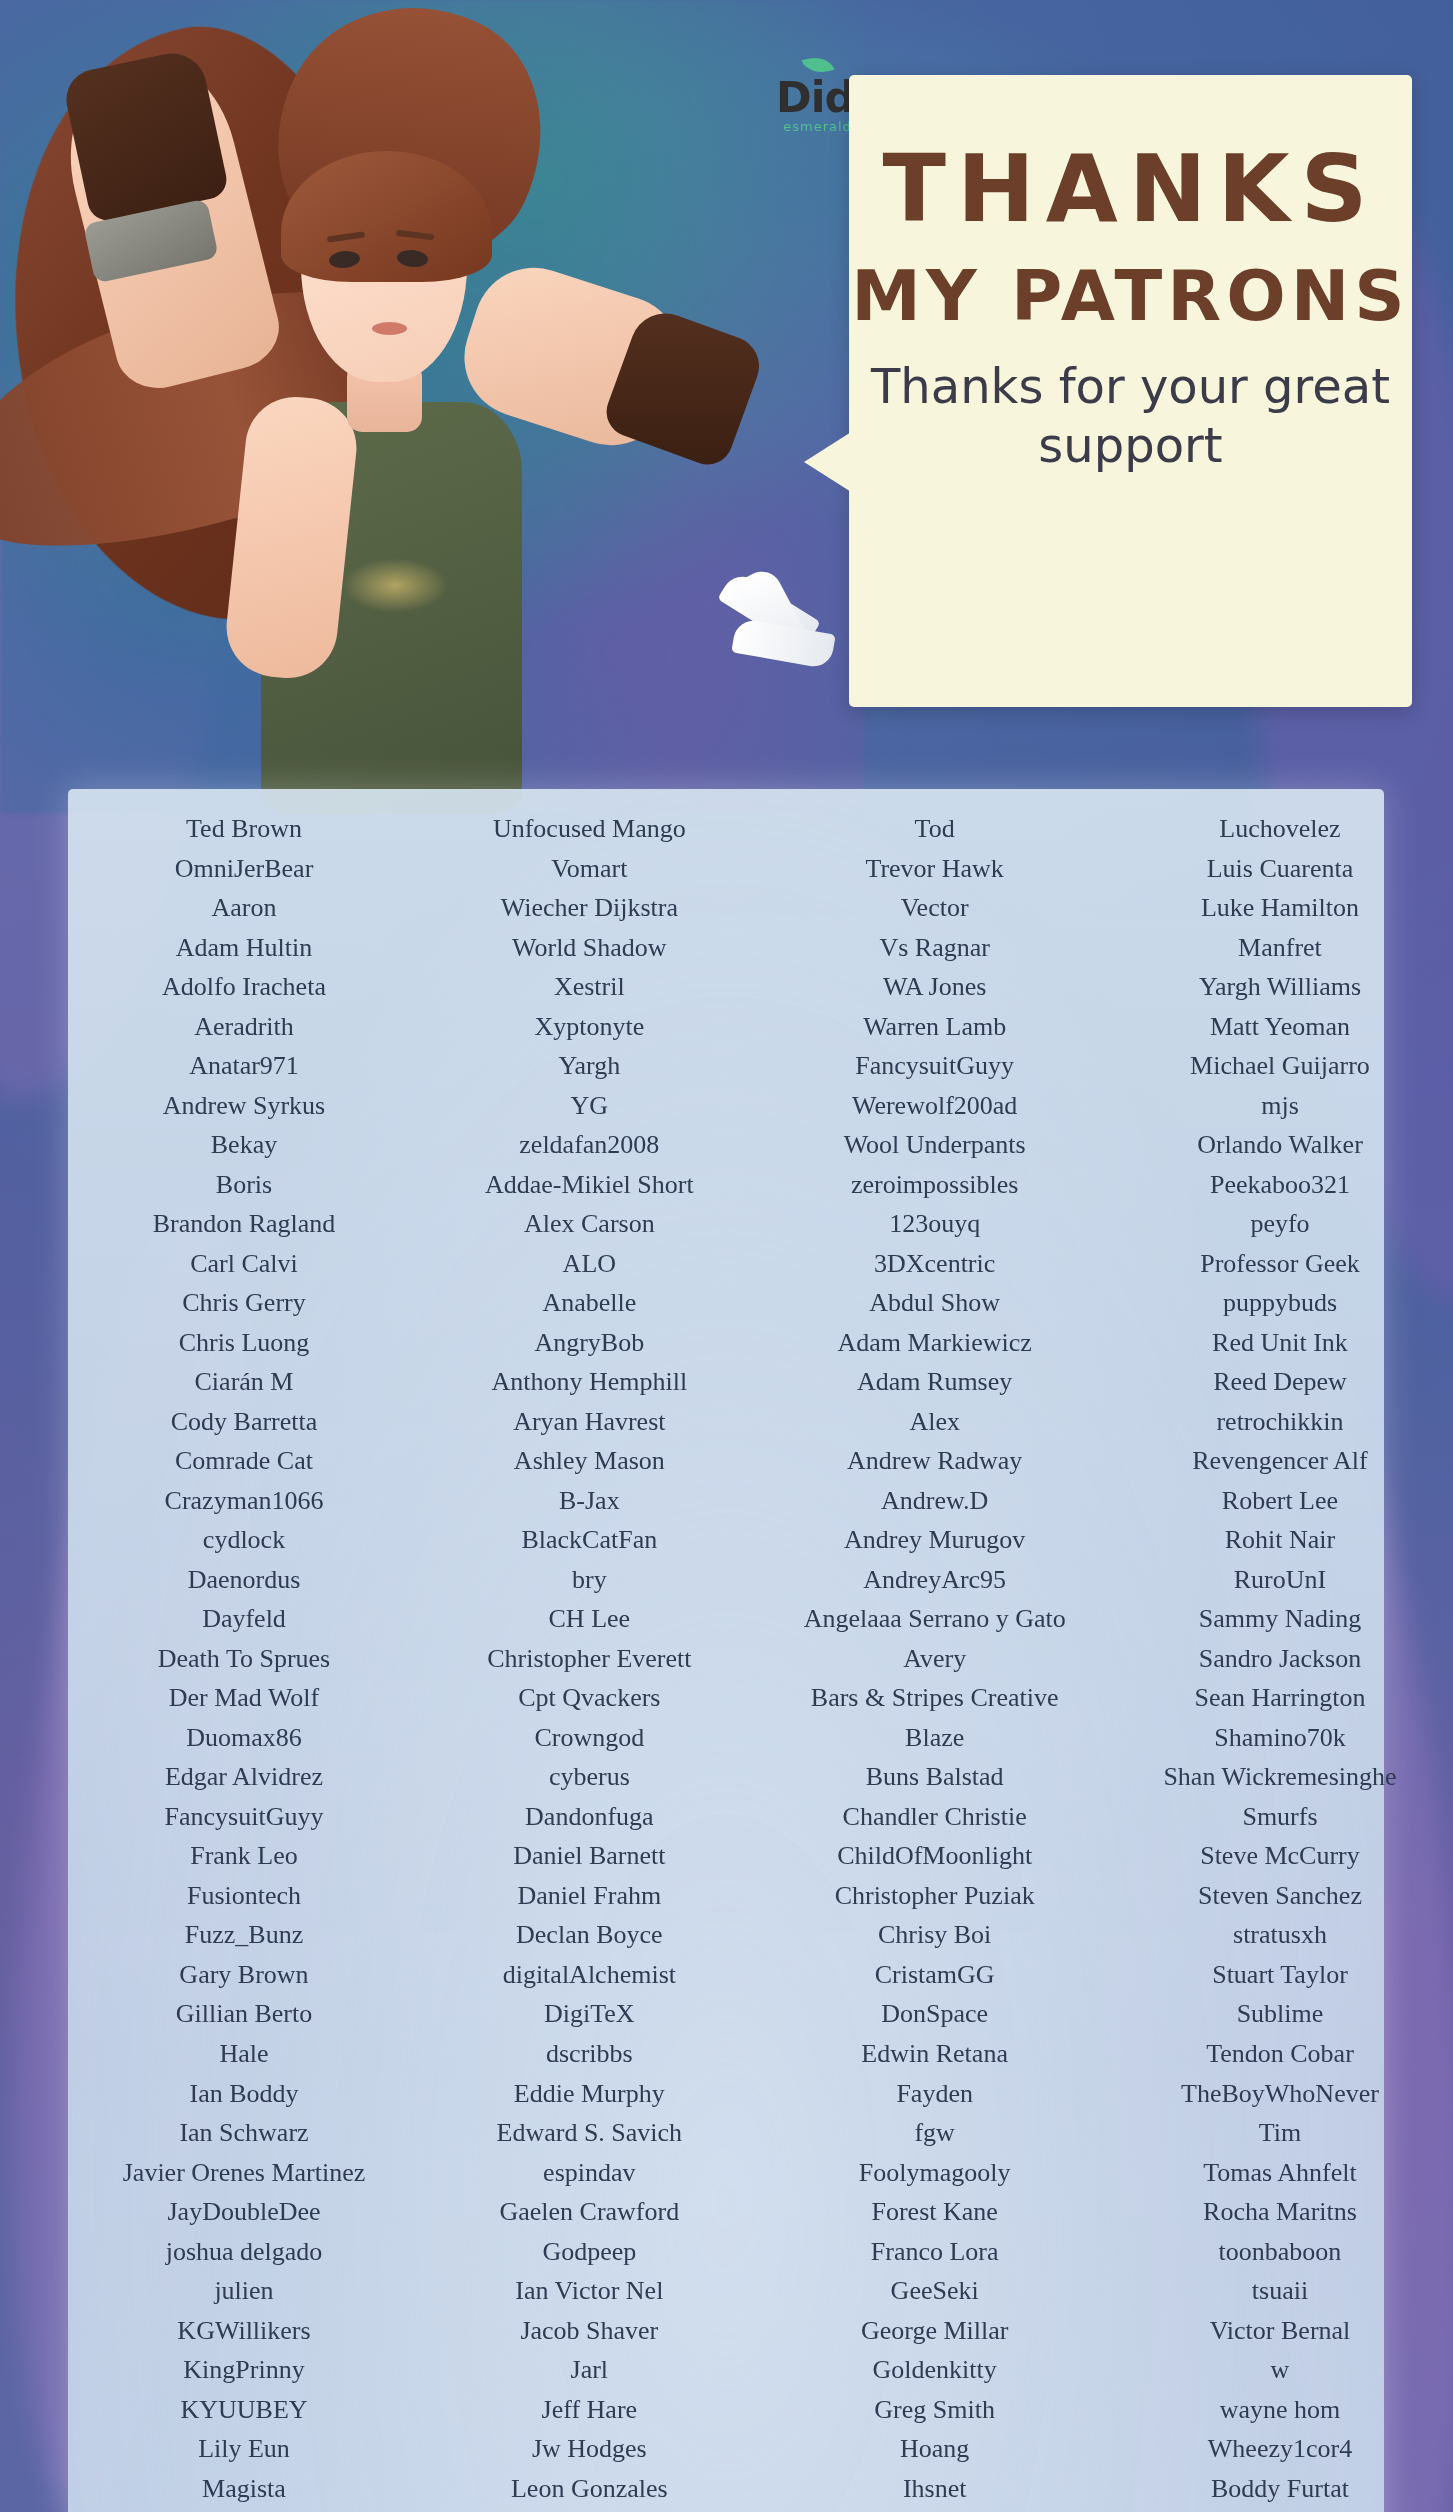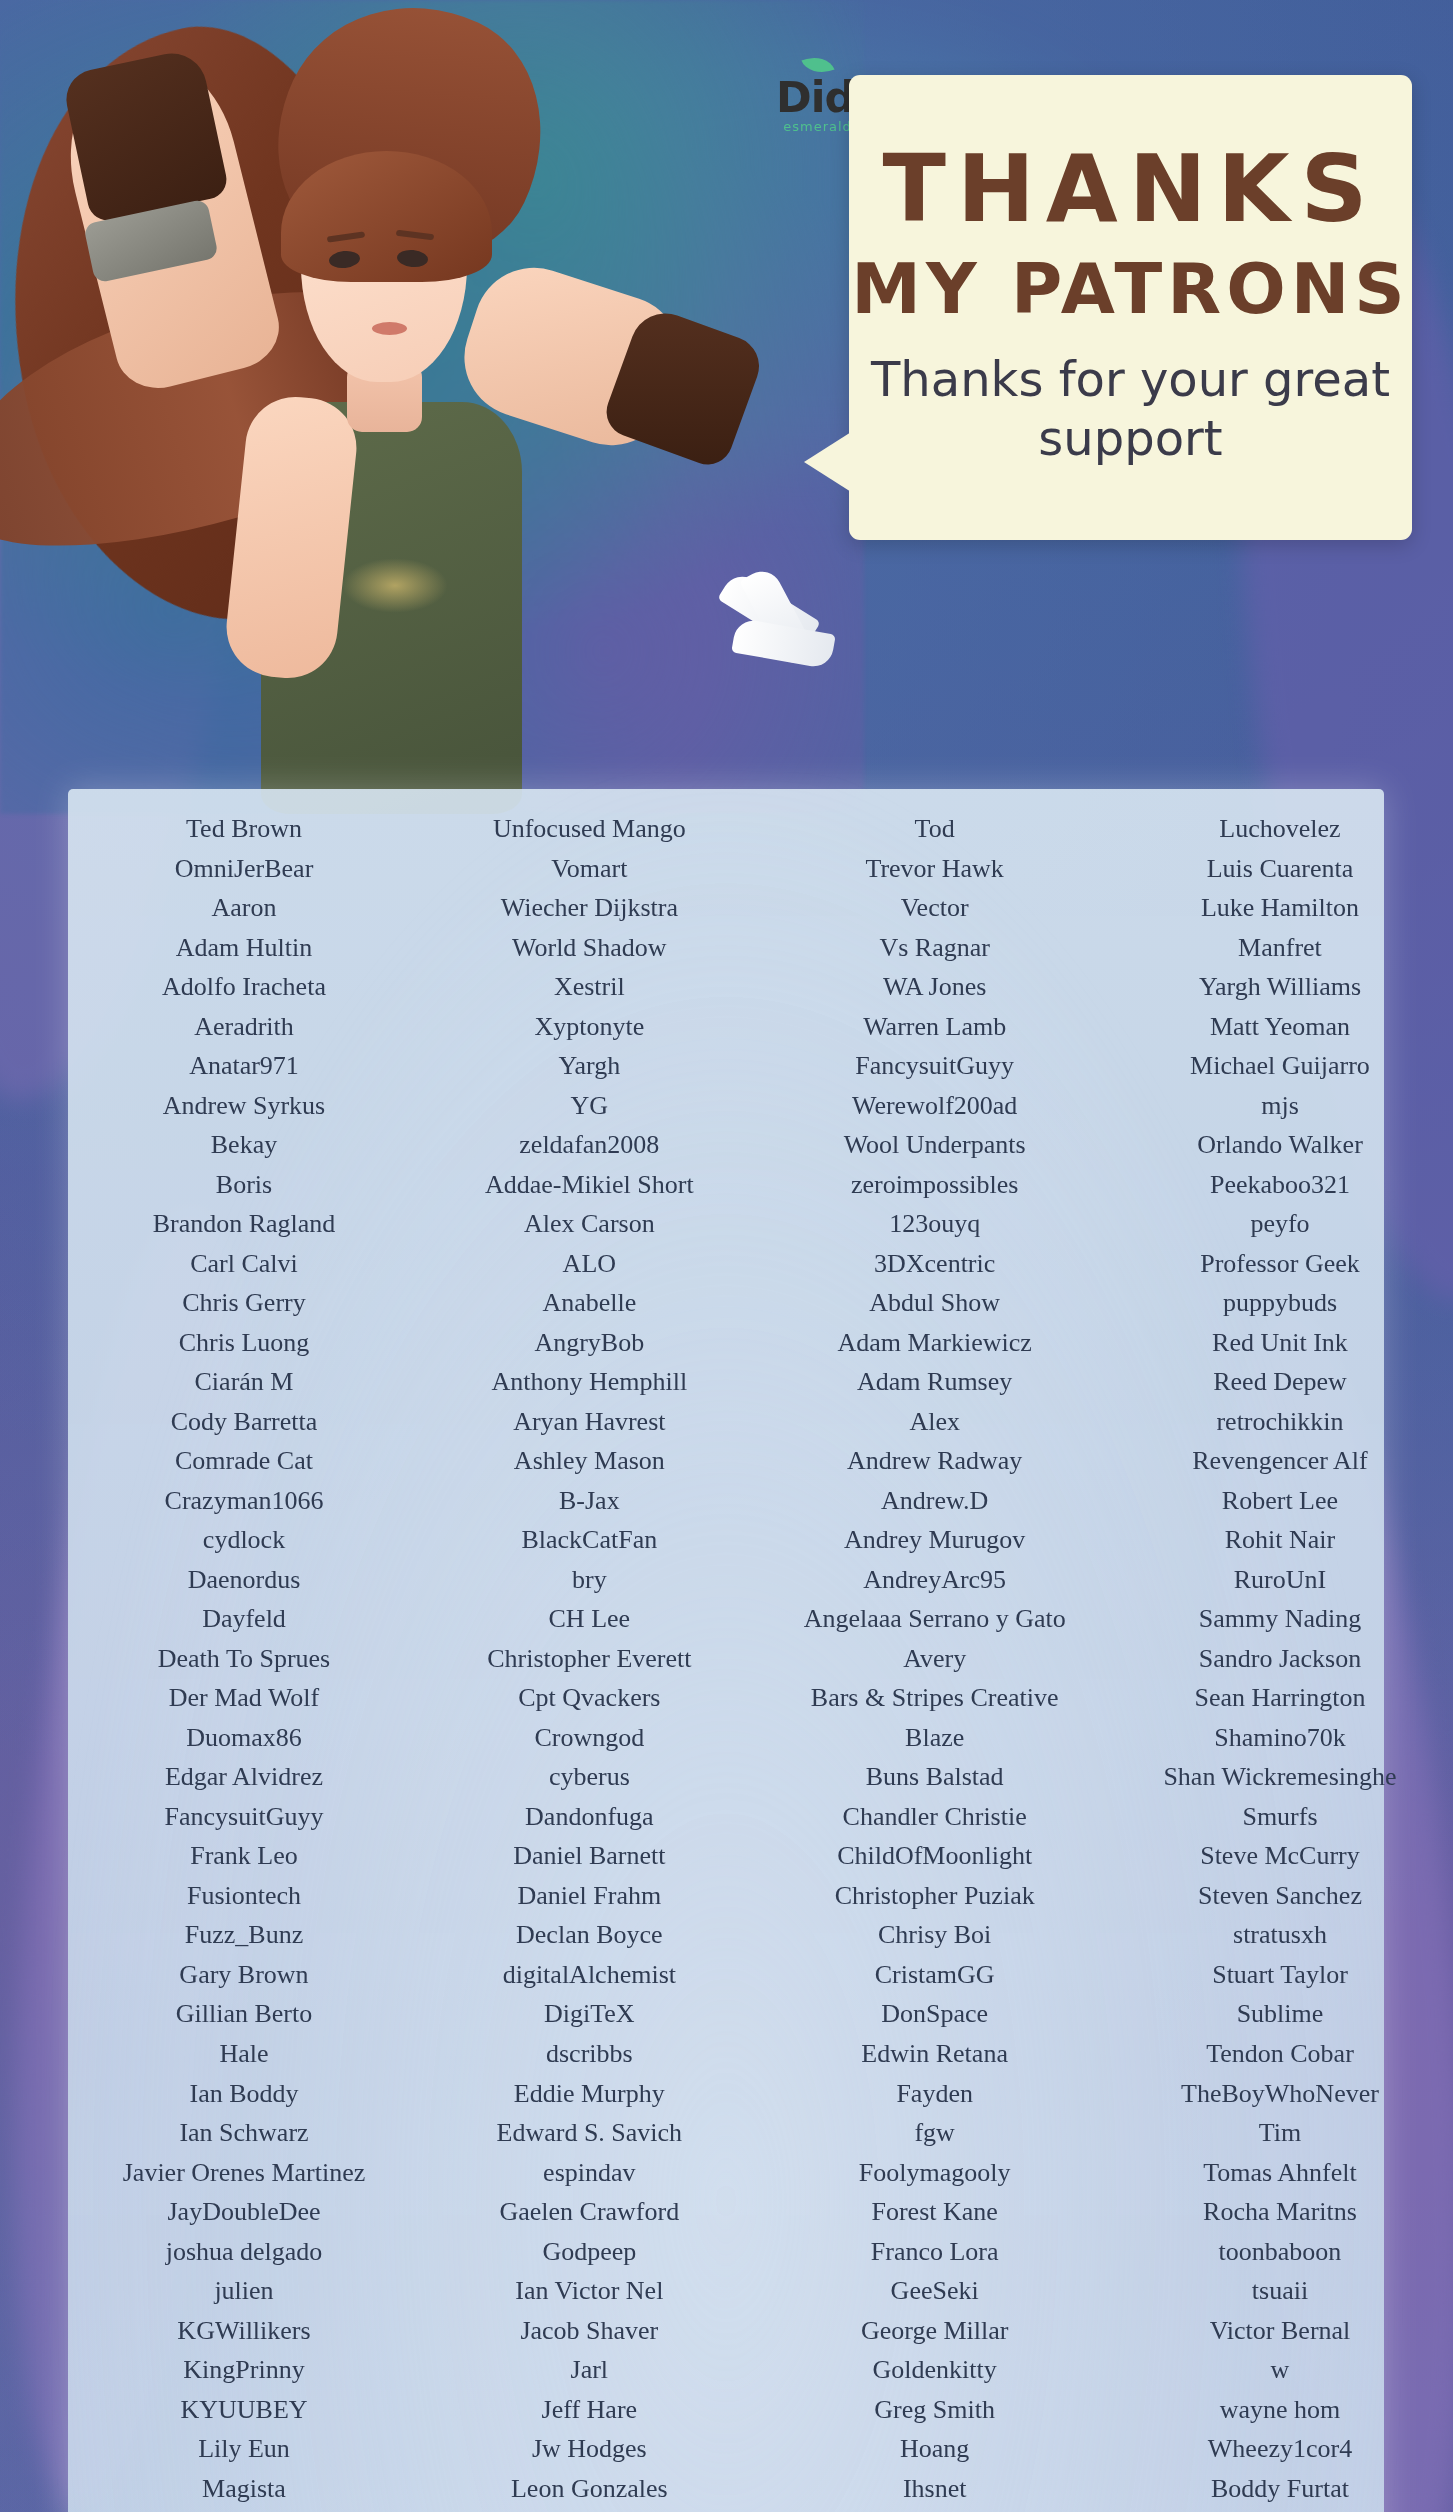--- a/index.html
+++ b/index.html
@@ -94,28 +94,28 @@
 
   
   .logo{position:absolute;left:739px;top:55px;width:166px;height:95px;text-align:center;}
   .logo .leaf{position:absolute;left:65px;top:0;width:28px;height:20px;
     background:#4fc08d;border-radius:0 100% 0 100%;transform:rotate(-20deg);}
   .logo .name{font-family:"DejaVu Sans", sans-serif;font-weight:bold;font-size:43px;color:#2f2f2f;
     letter-spacing:-1px;margin-top:17px;}
   .logo .sub{font-family:"DejaVu Sans", sans-serif;font-size:13px;color:#4fc08d;margin-top:-3px;letter-spacing:1px;}
 
   
-  .bubble{position:absolute;left:849px;top:75px;width:563px;height:465px;
-    background:#f7f5dc;border-radius:11px;box-shadow:0 5px 20px rgba(0,0,0,.18);}
+  .bubble{position:absolute;left:849px;top:75px;width:563px;height:632px;
+    background:#f7f5dc;border-radius:5px;box-shadow:0 5px 20px rgba(0,0,0,.18);}
   .bubble:after{content:"";position:absolute;left:-45px;top:352px;width:0;height:0;
     border-top:35px solid transparent;border-bottom:35px solid transparent;border-right:55px solid #f7f5dc;}
   .bub-1{font-family:"DejaVu Sans", sans-serif;font-weight:bold;color:#6b3f2a;
     font-size:93px;text-align:center;letter-spacing:11px;margin-top:60px;}
   .bub-2{font-family:"DejaVu Sans", sans-serif;font-weight:bold;color:#6b3f2a;
-    font-size:70px;text-align:center;letter-spacing:5px;margin-top:5px;}
+    font-size:70px;text-align:center;letter-spacing:5px;margin-top:12px;}
   .bub-3{font-family:"DejaVu Sans", sans-serif;color:#3b3b4a;font-size:48px;
     text-align:center;margin-top:20px;line-height:1.22;}
 
   
   .panel{position:absolute;left:68px;top:789px;width:1316px;height:2824px;
     background:linear-gradient(180deg, rgba(214,228,240,.92) 0%, rgba(199,216,234,.90) 45%, rgba(206,221,238,.92) 100%);
     border-radius:5px;
     box-shadow:0 0 35px rgba(255,255,255,.25);
     filter:blur(0px);}
   .panel:before{content:"";position:absolute;inset:-9px;border-radius:9px;

